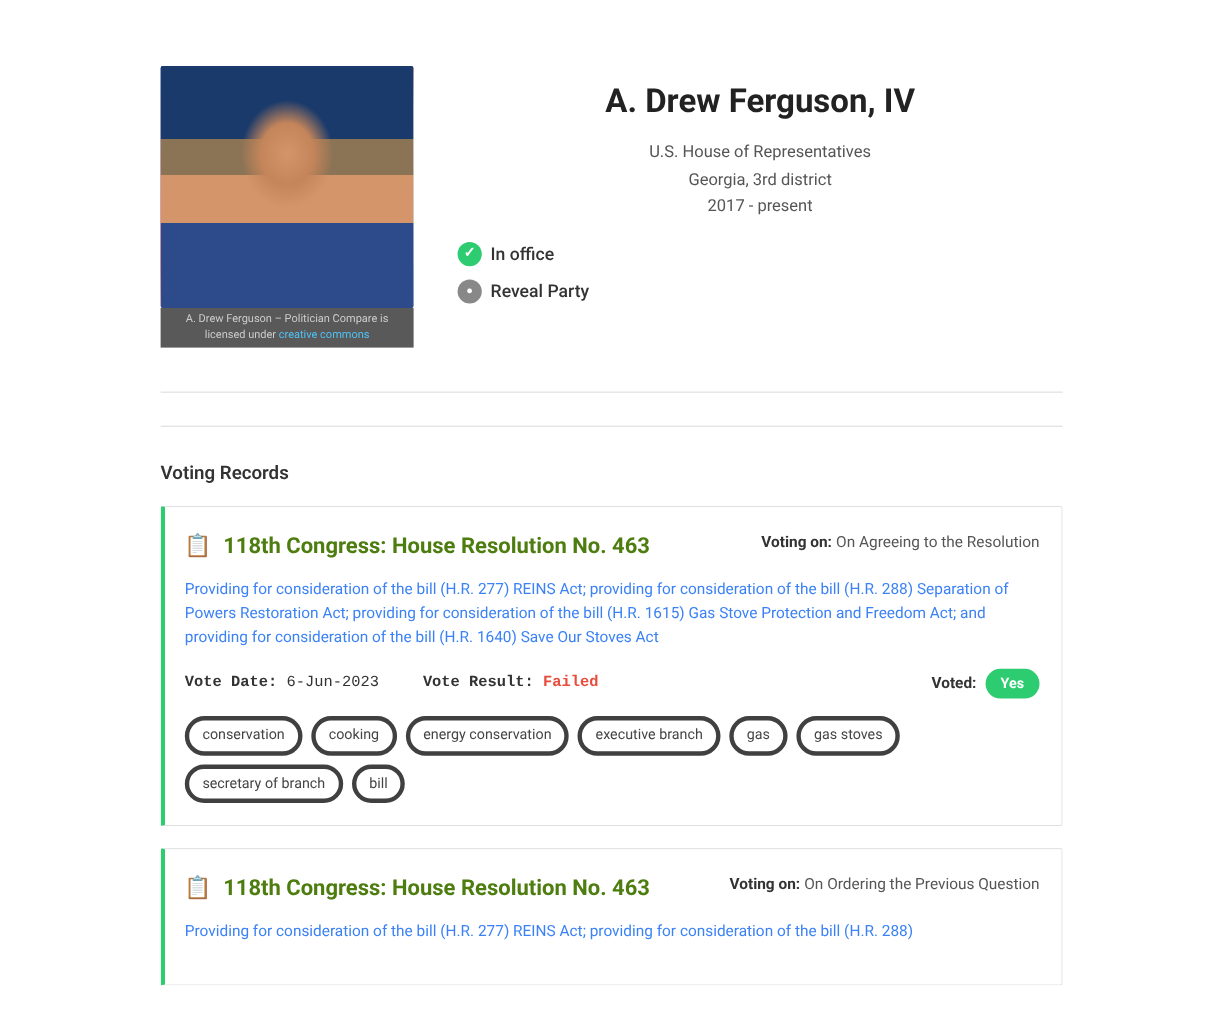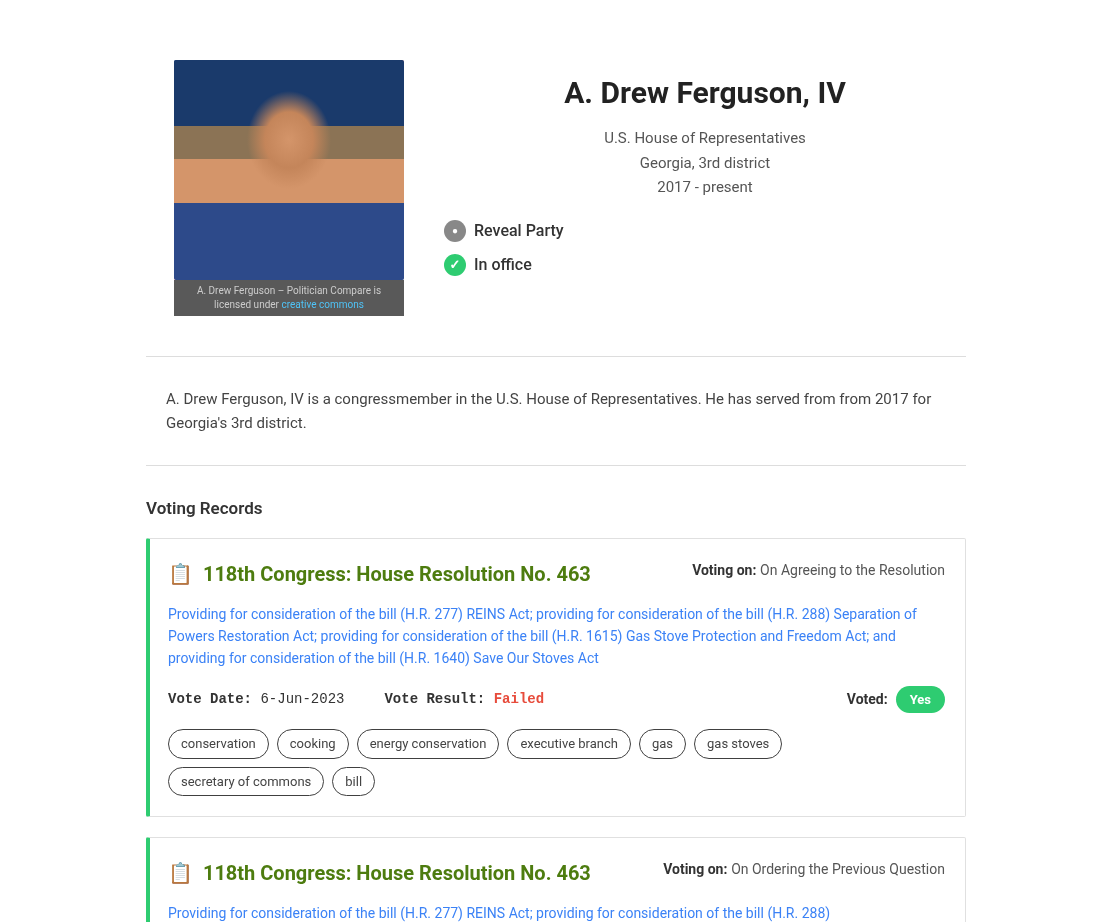--- a/index.html
+++ b/index.html
@@ -17,21 +17,20 @@
     }
     .profile-section {
       display: flex;
       gap: 40px;
       align-items: flex-start;
       margin-bottom: 40px;
     }
     .profile-image-wrapper {
       flex-shrink: 0;
       width: 230px;
-      margin-left: 28px;
     }
     .profile-image-box {
       width: 230px;
       height: 220px;
       background: linear-gradient(135deg, #2a5298 0%, #c8102e 40%, #f5f5f5 60%, #8b9dc3 100%);
       position: relative;
       overflow: hidden;
       border-radius: 2px;
     }
     .profile-image-caption {
@@ -228,21 +227,21 @@
       font-weight: 700;
       font-size: 14px;
       color: #333;
     }
     .tags-row {
       display: flex;
       flex-wrap: wrap;
       gap: 8px;
     }
     .tag {
-      border: 1px solid #404040;
+      border: 4px solid #404040;
       border-radius: 20px;
       padding: 4px 12px;
       font-size: 13px;
       color: #444;
       background: #fff;
       cursor: default;
     }
   </style>
 </head>
 <body>
@@ -261,34 +260,33 @@
       </div>
     </div>
 
     <div class="profile-info">
       <h1 class="politician-name">A. Drew Ferguson, IV</h1>
       <p class="politician-role">U.S. House of Representatives</p>
       <p class="politician-district">Georgia, 3rd district</p>
       <p class="politician-term">2017 - present</p>
 
       <div class="status-row">
+        <div class="status-icon-green"></div>
+        <span class="status-text">In office</span>
+      </div>
+
+      <div class="status-row">
         <div class="reveal-icon"></div>
         <span class="reveal-text">Reveal Party</span>
       </div>
-
-      <div class="status-row">
-        <div class="status-icon-green"></div>
-        <span class="status-text">In office</span>
-      </div>
     </div>
   </div>
 
   <hr class="divider">
 
-  <p class="bio-text">A. Drew Ferguson, IV is a congressmember in the U.S. House of Representatives. He has served from from 2017 for Georgia's 3rd district.</p>
 
   <hr class="divider">
 
   <div class="voting-records-section">
     <h2 class="section-title">Voting Records</h2>
 
     <div class="voting-record-card">
       <div class="card-header">
         <div class="card-title-row">
           <span class="doc-icon">📋</span>
@@ -317,21 +315,21 @@
         </div>
       </div>
 
       <div class="tags-row">
         <span class="tag">conservation</span>
         <span class="tag">cooking</span>
         <span class="tag">energy conservation</span>
         <span class="tag">executive branch</span>
         <span class="tag">gas</span>
         <span class="tag">gas stoves</span>
-        <span class="tag">secretary of commons</span>
+        <span class="tag">secretary of branch</span>
         <span class="tag">bill</span>
       </div>
     </div>
 
     <div class="voting-record-card">
       <div class="card-header">
         <div class="card-title-row">
           <span class="doc-icon">📋</span>
           <span class="card-title">118th Congress: House Resolution No. 463</span>
         </div>

